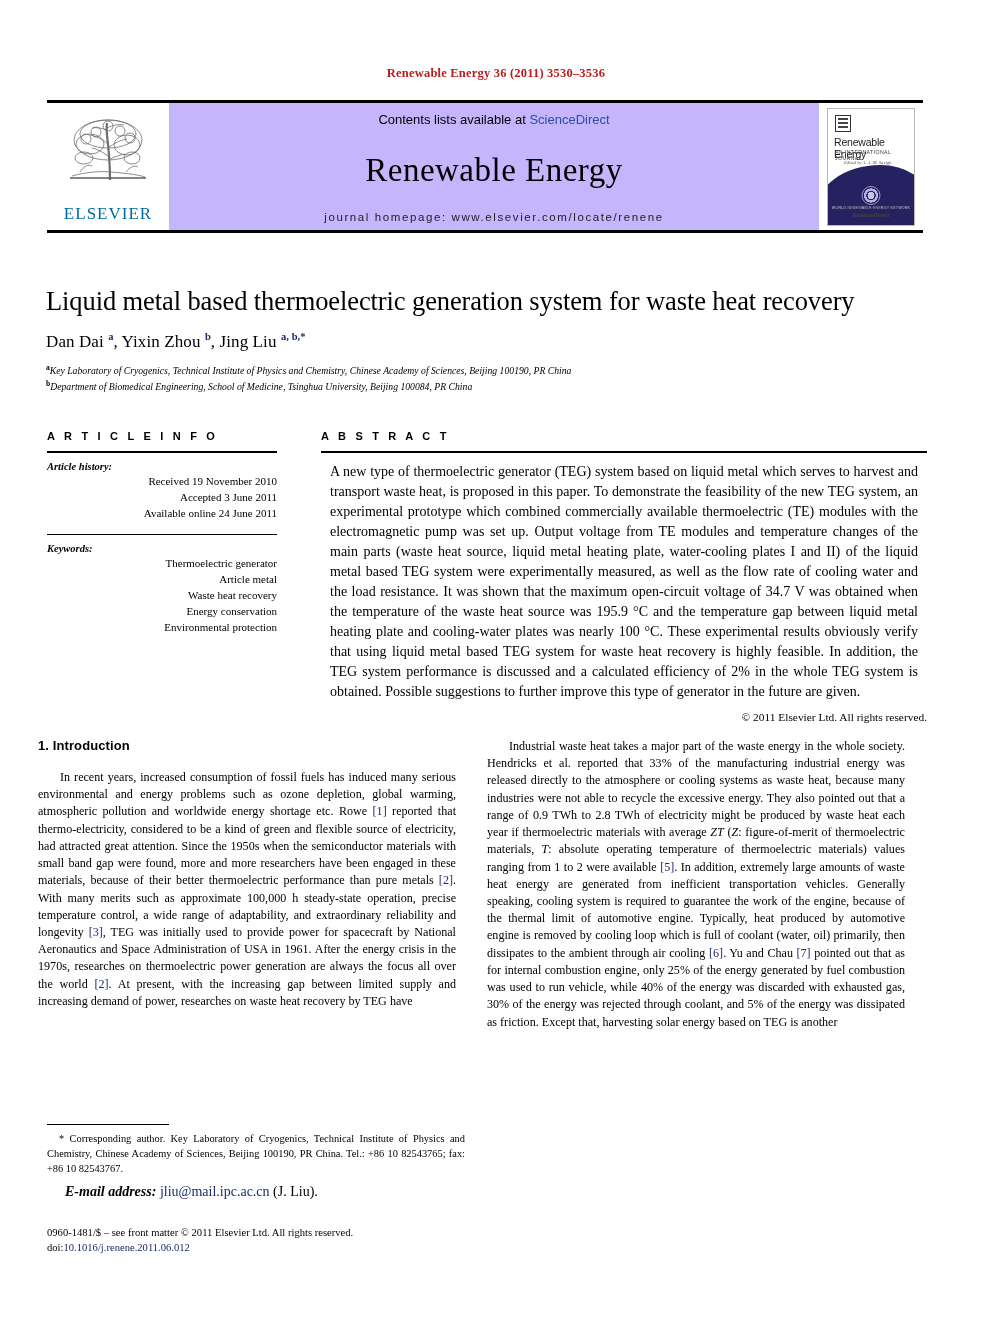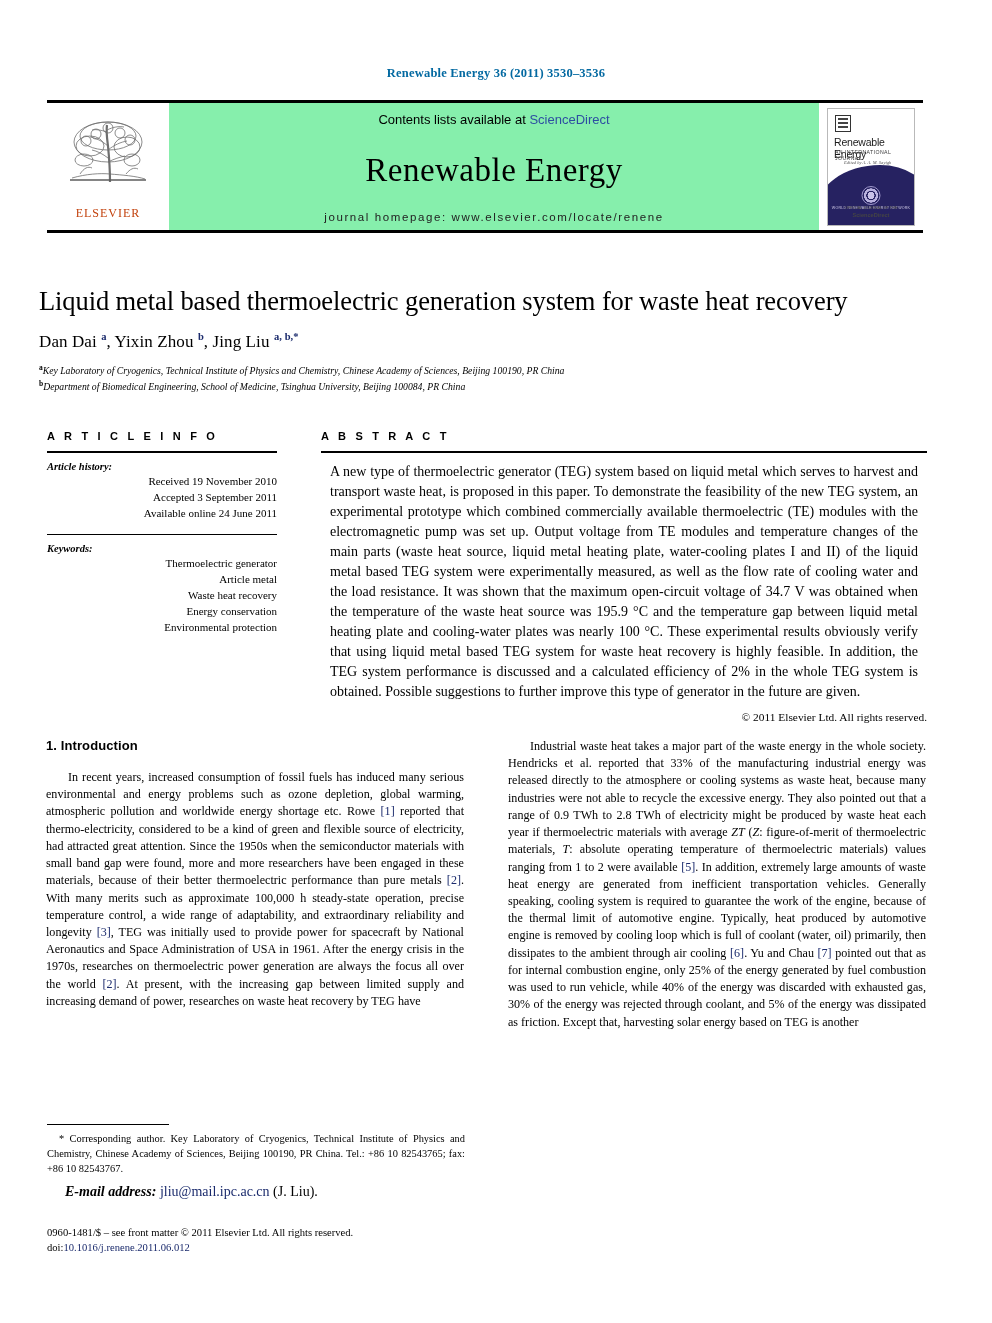--- a/index.html
+++ b/index.html
@@ -24,21 +24,21 @@
 
   
   .running-head {
     position: absolute;
     top: 66px;
     left: 0;
     width: 992px;
     text-align: center;
     font-size: 12.5px;
     font-weight: bold;
-    color: #0369a1;
+    color: #b91c1c;
     letter-spacing: .2px;
   }
 
   
   .masthead {
     position: absolute;
     left: 47px;
     top: 100px;
     width: 876px;
     border-top: 3px solid #000;
@@ -53,29 +53,29 @@
     flex: 0 0 122px;
     display: flex;
     flex-direction: column;
     align-items: center;
     justify-content: center;
     background: #fff;
     padding-top: 4px;
     box-sizing: border-box;
   }
   .elsevier-word {
-    color: #c2410c;
+    color: #0369a1;
     font-family: "Liberation Serif", serif;
-    font-size: 12px;
+    font-size: 17px;
     letter-spacing: 1px;
     margin-top: 18px;
   }
   .mast-center {
     flex: 1 1 auto;
-    background: #86efac;
+    background: #c4b5fd;
     display: flex;
     flex-direction: column;
     align-items: center;
     justify-content: space-between;
     padding: 9px 0 7px 0;
     box-sizing: border-box;
   }
   .contents-line {
     font-family: "Liberation Sans", sans-serif;
     font-size: 13px;
@@ -189,21 +189,21 @@
     font-size: 4px;
     color: #444;
     font-family: "Liberation Sans", sans-serif;
     line-height: 1.5;
   }
   .cover-foot b { font-size: 5.6px; }
 
   
   .title-block {
     position: absolute;
-    left: 39px;
+    left: 46px;
     top: 286px;
     width: 880px;
   }
   .article-title {
     font-size: 26.5px;
     font-weight: normal;
     line-height: 1.16;
     margin: 0;
     letter-spacing: -.1px;
   }
@@ -274,26 +274,26 @@
   }
   .copyright {
     font-size: 11.4px;
     text-align: right;
     margin-top: 2px;
   }
 
   
   .body-cols {
     position: absolute;
-    left: 46px;
+    left: 38px;
     top: 738px;
     width: 880px;
     height: 470px;
     display: flex;
-    gap: 44px;
+    gap: 31px;
   }
   .bcol { width: 418px; flex: 0 0 418px; position: relative; }
   h2.section-title {
     font-family: "Liberation Sans", sans-serif;
     font-size: 13px;
     font-weight: bold;
     margin: 0 0 16px 0;
     letter-spacing: .1px;
   }
   .para {
@@ -424,21 +424,21 @@
     </div>
   </div>
 
   <div class="info-abstract">
 
     <div class="col-info">
       <div class="sec-head">A R T I C L E   I N F O</div>
       <div class="rule-thick"></div>
       <div class="info-sub">Article history:</div>
       <div class="info-line">Received 19 November 2010</div>
-      <div class="info-line">Accepted 3 September 2011</div>
+      <div class="info-line">Accepted 3 June 2011</div>
       <div class="info-line">Available online 24 June 2011</div>
       <div class="rule-thin"></div>
       <div class="info-sub">Keywords:</div>
       <div class="info-line">Thermoelectric generator</div>
       <div class="info-line">Article metal</div>
       <div class="info-line">Waste heat recovery</div>
       <div class="info-line">Energy conservation</div>
       <div class="info-line">Environmental protection</div>
     </div>
 

